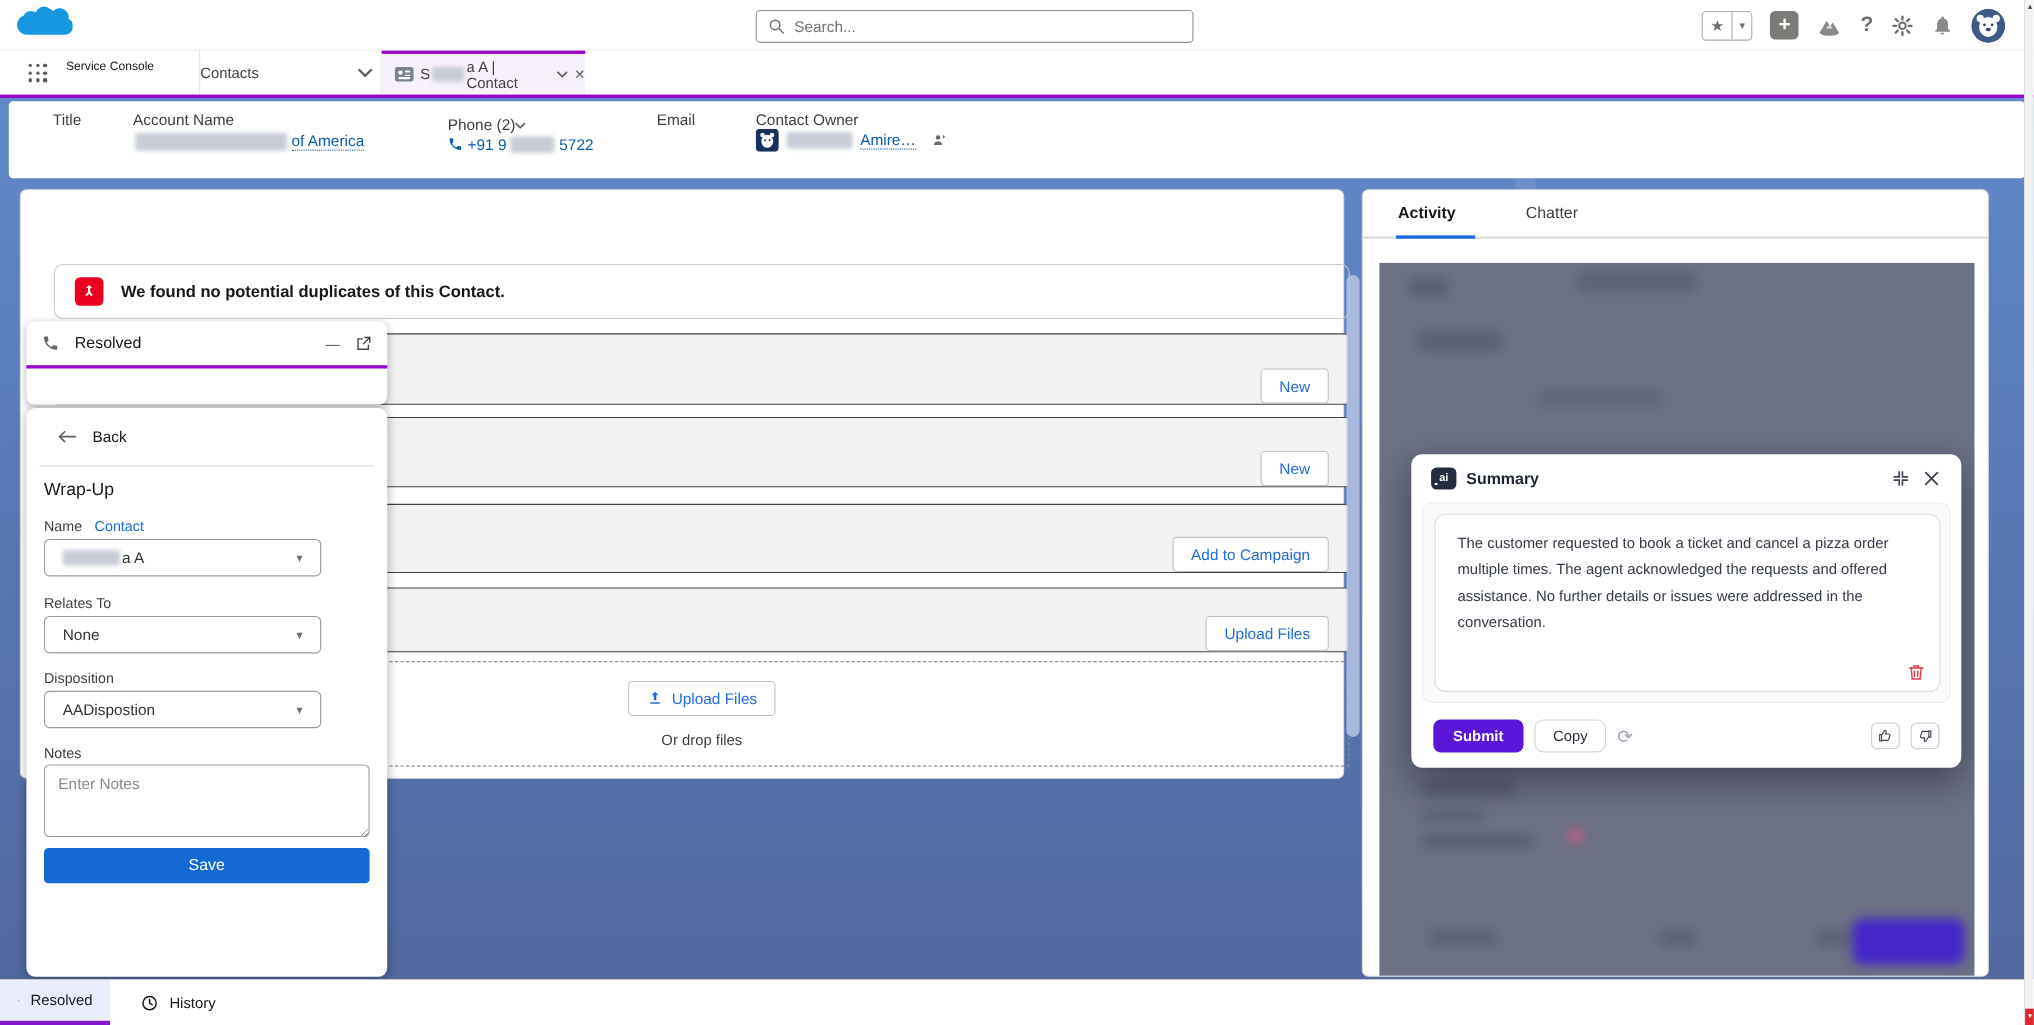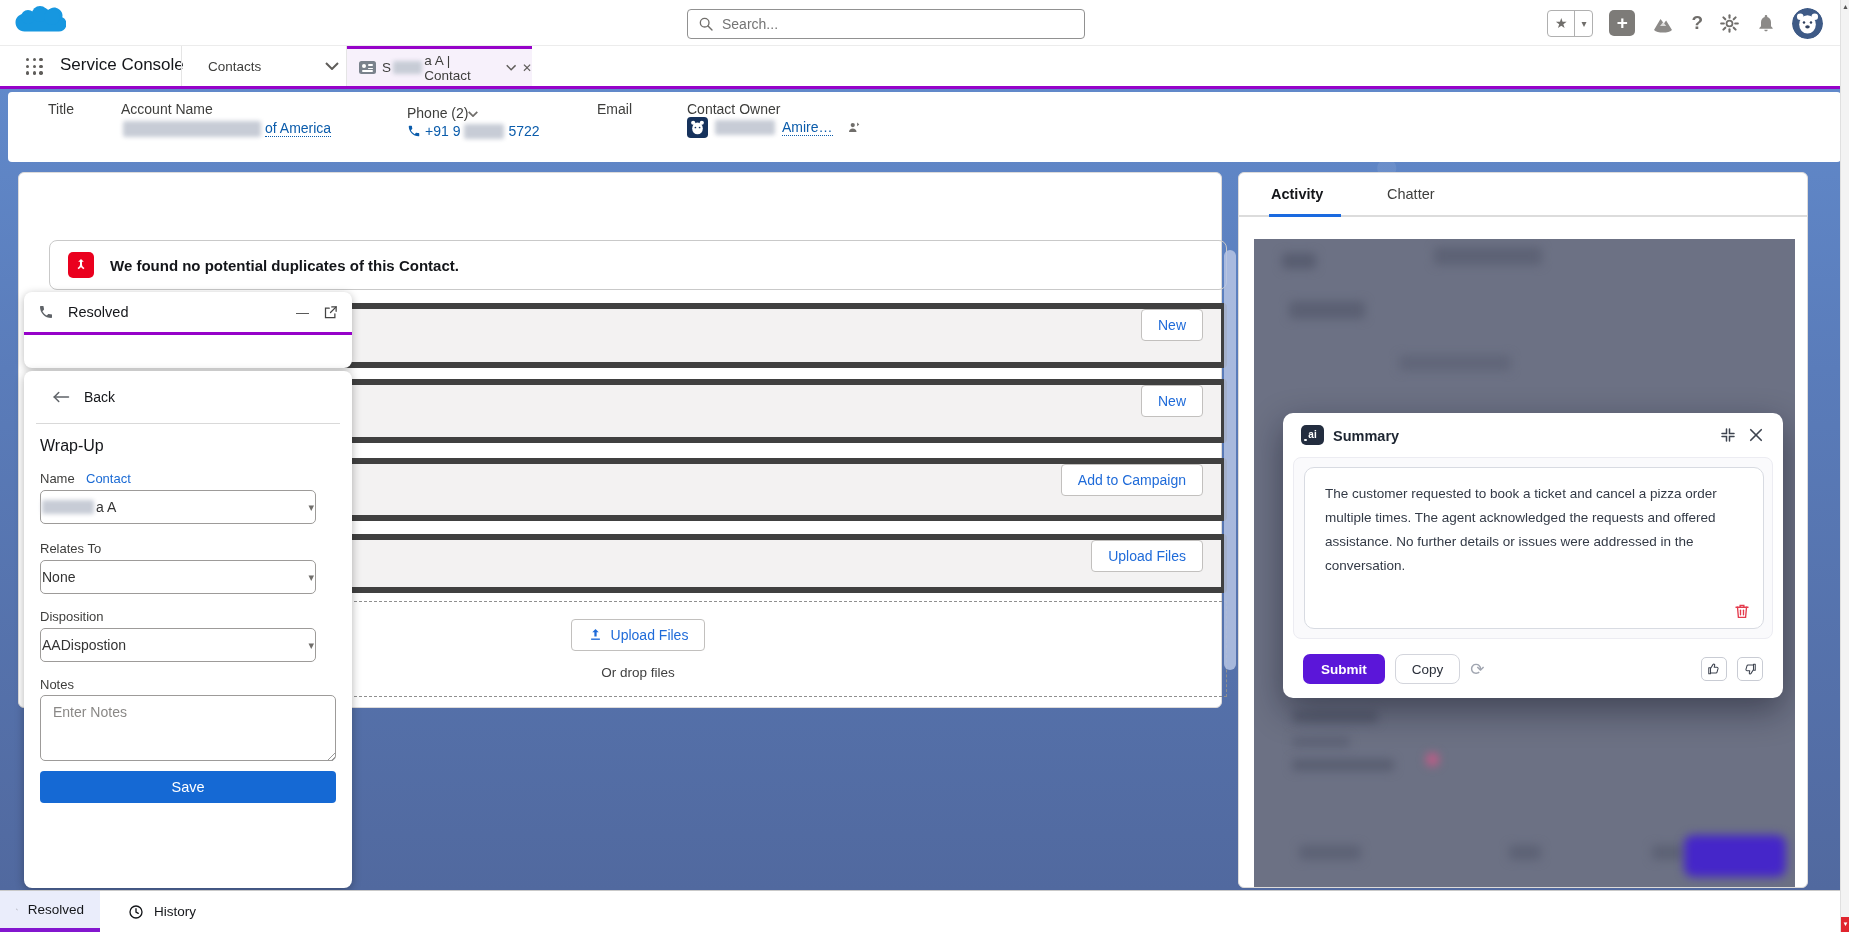--- a/index.html
+++ b/index.html
@@ -32,23 +32,23 @@
   .plus-sq { width:26px; height:26px; background:#7d7b78; border-radius:5px; color:#fff; font-size:19px; line-height:25px; text-align:center; font-weight:bold; }
   .q-help { color:#706e6b; font-size:19px; font-weight:bold; }
   .avatar-top { width:31px; height:31px; border-radius:50%; }
 
   
   .navbar { left:0; top:46px; width:1849px; height:40px; background:#fff; z-index:6; }
   .brand-line { left:0; top:86px; width:1849px; height:3px; background:#9602c9; z-index:7; }
   .waffle { position:absolute; left:26px; top:12px; width:17px; height:17px;
     display:grid; grid-template-columns:repeat(3,1fr); gap:3px; }
   .waffle i { width:3.4px; height:3.4px; border-radius:50%; background:#5f5d5a; }
-  .app-name { position:absolute; left:60px; top:9px; font-size:17px; color:#14161a; }
+  .app-name { position:absolute; left:60px; top:9px; font-size:11px; color:#14161a; }
   .nav-tab { position:absolute; top:0; height:40px; display:flex; align-items:center; font-size:13.5px; color:#3e3e3c; }
-  .tab-contacts { left:181px; width:136px; border-left:1px solid #e5e5e5; padding-left:26px; }
+  .tab-contacts { left:181px; width:136px; border-left:1px solid #e5e5e5; }
   .tab-caret { left:317px; width:30px; justify-content:center; border-right:1px solid #e5e5e5; }
   .tab-active { left:347px; width:185px; background:#f7f1fb; border-top:3px solid #9602c9; padding-left:12px; gap:6px; }
   .contact-card-icon { width:17px; height:13px; background:#7a828c; border-radius:2.5px; position:relative; flex:0 0 auto; }
   .contact-card-icon i { position:absolute; background:#fff; border-radius:1px; }
   .redact { display:inline-block; background:#c7ccd6; border-radius:2px; filter:blur(2px); vertical-align:middle; }
   .chev { stroke:#5f5d5a; stroke-width:2; fill:none; }
   .x-close { color:#5f5d5a; font-size:12px; }
 
   
   .contact-header { left:8px; top:92px; width:1833px; height:70px; background:#fff; border-radius:4px; z-index:2; }
@@ -62,22 +62,22 @@
   .tabs-row { position:absolute; left:0; top:0; right:0; height:44px; border-bottom:2px solid #dcdcdc; }
   .tab-lbl { position:absolute; top:13px; font-size:14.5px; color:#3e3e3c; }
   .tab-lbl.active { color:#14161a; font-weight:bold; }
   .tab-underline { position:absolute; top:41px; height:3px; background:#1a6ae0; }
 
   .dup-alert { position:absolute; left:30px; top:67px; width:1178px; height:50px; border:1px solid #c9c9c9; border-radius:8px;
     display:flex; align-items:center; padding-left:18px; gap:16px; }
   .dup-icon { width:26px; height:26px; background:#ea001e; border-radius:5px; display:flex; align-items:center; justify-content:center; }
   .dup-text { font-size:15px; font-weight:bold; color:#14161a; }
 
-  .rel-section { position:absolute; left:30px; width:1178px; background:#f3f2f2; border:6px solid #404040; border-radius:4px;
-    display:flex; align-items:flex-start; justify-content:flex-end; padding-right:18px; }
+  .rel-section { position:absolute; left:30px; width:1178px; background:#f3f2f2; border:1px solid #404040; border-radius:4px;
+    display:flex; align-items:flex-end; justify-content:flex-end; padding-right:18px; }
   .btn-neutral { background:#fff; border:1px solid #c2c0be; border-radius:4px; color:#1f6bd9; font-size:14px;
     height:32px; padding:0 16px; display:inline-flex; align-items:center; gap:8px; cursor:pointer; font-family:"Liberation Sans",sans-serif; }
   .dropzone { position:absolute; left:30px; top:428px; width:1178px; height:96px; border:1px dashed #8f8f8f;
     display:flex; flex-direction:column; align-items:center; justify-content:center; gap:14px; }
   .drop-hint { font-size:13.5px; color:#404040; }
 
   .mid-thumb { left:1224px; top:250px; width:12px; height:420px; background:#b6c4e4; border-radius:6px; opacity:.85; z-index:3; }
 
   
   .right-card { left:1238px; top:172px; width:570px; height:716px; }
@@ -110,22 +110,22 @@
   .sp-status { font-size:14.5px; color:#14161a; flex:1; }
   .sp-hicon { color:#444; cursor:pointer; }
   .softphone-b { left:24px; top:371px; width:328px; height:517px; background:#fff; border-radius:8px; z-index:5;
     box-shadow:0 2px 10px rgba(0,0,0,.30); }
   .back-row { position:absolute; left:0; top:10px; right:0; height:32px; display:flex; align-items:center; padding:0 28px; gap:14px;
     font-size:14px; color:#14161a; }
   .sp-divider { position:absolute; left:12px; right:12px; top:52px; border-top:1px solid #d9d9d9; }
   .wrapup-h { position:absolute; left:16px; top:66px; font-size:16px; color:#14161a; }
   .f-label { position:absolute; left:16px; font-size:13px; color:#3e3e3c; }
   .f-link { position:absolute; font-size:13px; color:#1a6ad4; cursor:pointer; }
-  .f-select { position:absolute; left:16px; width:276px; height:34px; border:1px solid #9d9b99; border-radius:5px; background:#fff;
-    display:flex; align-items:center; padding:0 1px; gap:6px; font-size:14px; color:#333; cursor:pointer; }
+  .f-select { position:absolute; left:16px; width:252px; height:34px; border:1px solid #9d9b99; border-radius:5px; background:#fff;
+    display:flex; align-items:center; padding:0 16px; gap:6px; font-size:14px; color:#333; cursor:pointer; }
   .f-select .sel-caret { margin-left:auto; color:#706e6b; font-size:11px; }
   .f-textarea { position:absolute; left:16px; width:296px; height:66px; border:1px solid #9d9b99; border-radius:5px;
     font-size:14px; color:#333; padding:8px 12px; resize:none; font-family:"Liberation Sans",sans-serif; }
   .f-textarea::placeholder { color:#8a8886; }
   .resize-corner { position:absolute; left:302px; width:9px; height:9px;
     background:repeating-linear-gradient(-45deg, transparent 0 2px, #9a9a9a 2px 3px); clip-path:polygon(100% 0,100% 100%,0 100%); }
   .btn-save { position:absolute; left:16px; width:296px; height:32px; background:#1569d4; color:#fff; border:none; border-radius:4px;
     font-size:14.5px; cursor:pointer; font-family:"Liberation Sans",sans-serif; }
 
   

